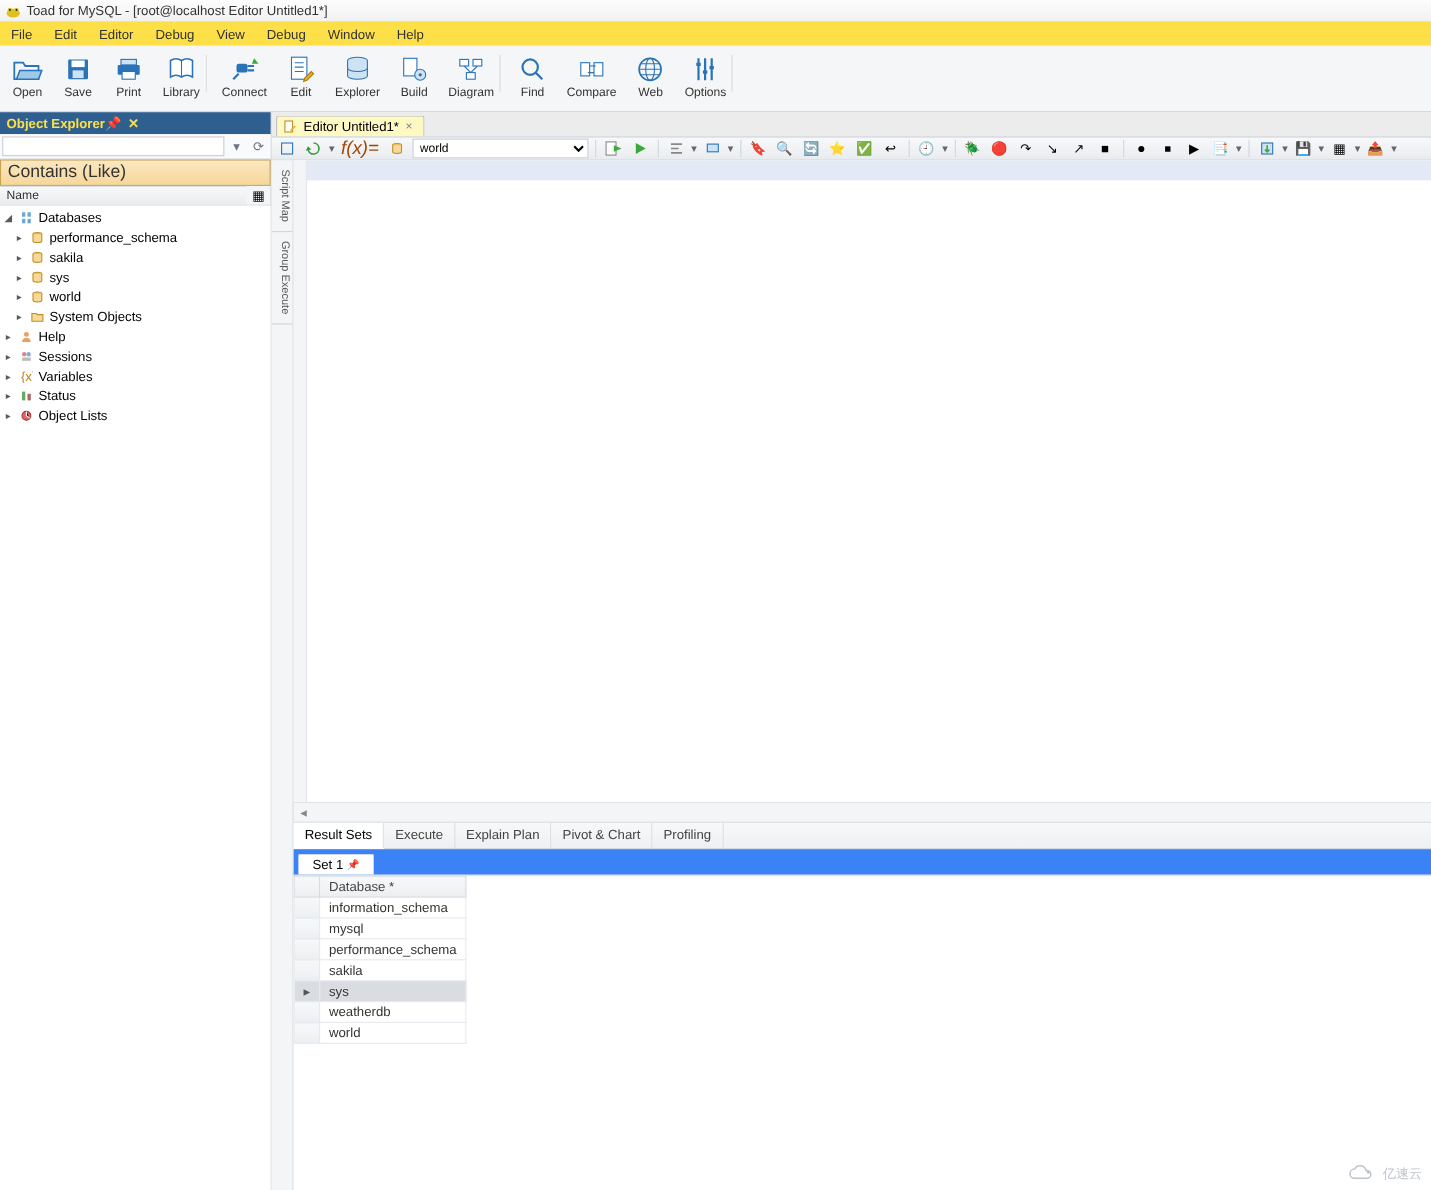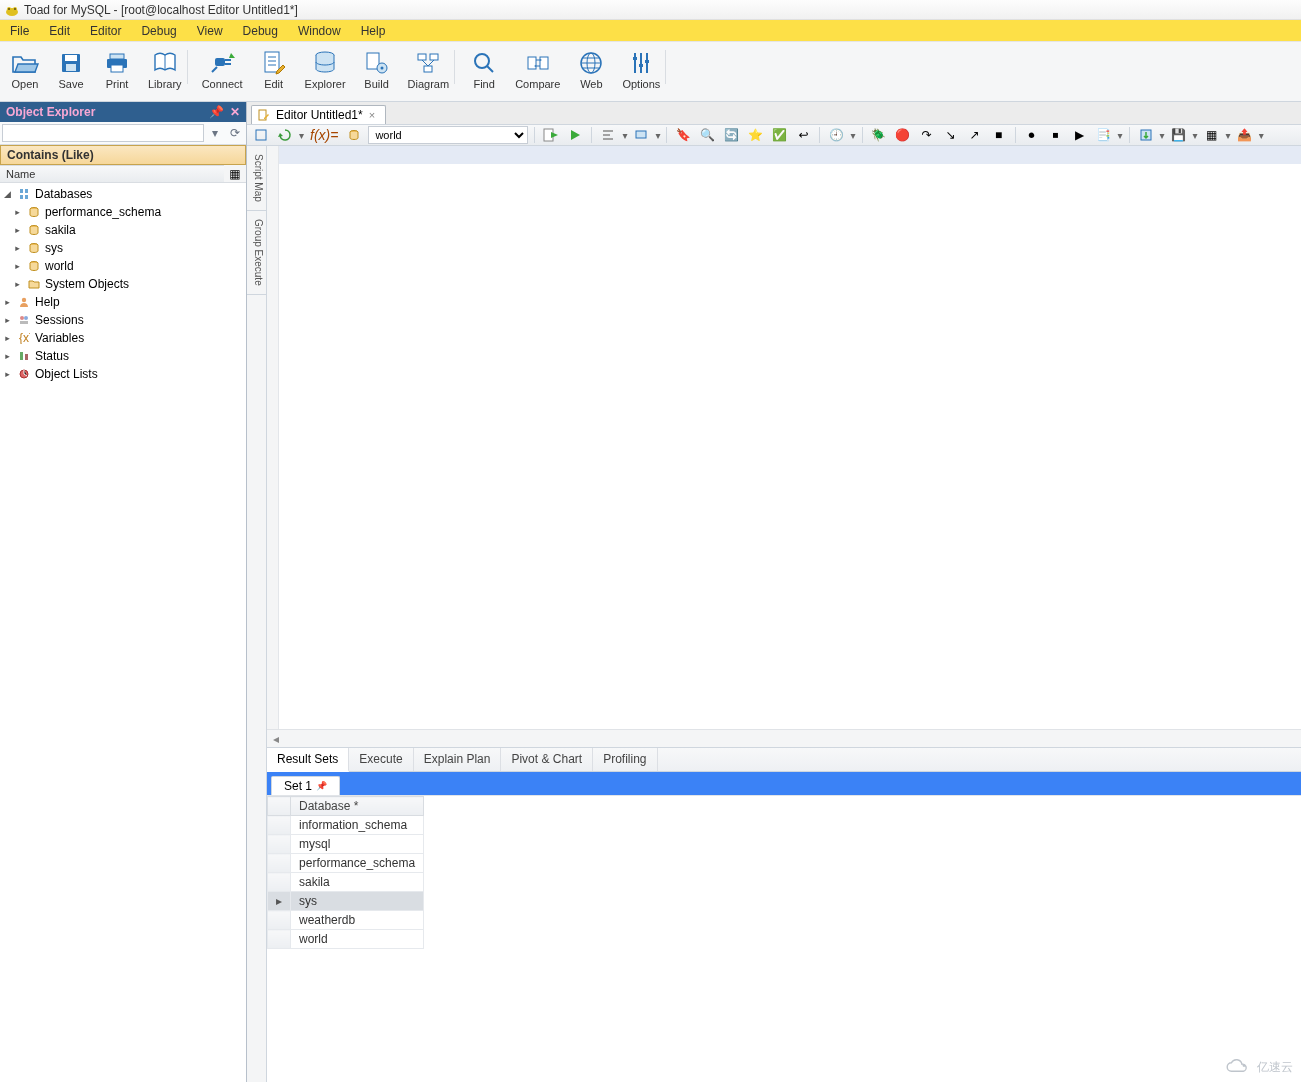--- a/index.html
+++ b/index.html
@@ -20,45 +20,45 @@
 .tb-group::after { content:""; position:absolute; right:0; top:4px; bottom:8px; width:1px; background:#d9dde2;}
 .tb-btn { display: flex; flex-direction: column; align-items: center; padding: 2px 6px; cursor: default; }
 .tb-btn .ico { width: 30px; height: 30px; display:flex; align-items:center; justify-content:center; }
 .tb-btn .lbl { font-size: 11px; color: #333; margin-top: 0px; }
 
 
 .bodywrap { display: flex; height: calc(100% - 102px); }
 
 
 .sidebar { width: 247px; background: #f4f5f6; border-right: 1px solid #b7c0cb; display:flex; flex-direction:column;}
-.sidebar-header { background: #2f5f8f; color:#f9a8d4; font-size:12px; font-weight:bold; padding: 3px 6px; display:flex; align-items:center; justify-content:space-between;}
+.sidebar-header { background: #2f5f8f; color:#fde047; font-size:12px; font-weight:bold; padding: 3px 6px; display:flex; align-items:center; }
 .sidebar-header .icons { display:flex; gap:6px; font-size:9px; }
 .filterrow { display:flex; align-items:center; padding:2px; gap:2px; background:#f9fafb; border-bottom:1px solid #d9dde2;}
 .filterrow input { flex:1; border:1px solid #c7cdd5; height:18px; padding:0 4px; font-size:11px; }
 .filterrow .mini { width:18px; height:18px; display:flex; align-items:center; justify-content:center; color:#6b7584; }
-.filterlabel { background: linear-gradient(#fbe7c1,#f6d79a); border:1px solid #c7a34d; padding:2px 6px; font-size:12px; font-weight:bold; color:#333; }
+.filterlabel { background: linear-gradient(#fbe7c1,#f6d79a); border:1px solid #c7a34d; padding:2px 6px; font-size:16px; font-weight:normal; color:#333; }
 .col-head { background:linear-gradient(#f7f8f9,#e9ecef); border-top:1px solid #d9dde2; border-bottom:1px solid #d9dde2; padding:2px 6px; font-size:11px; color:#333;}
 .tree { flex:1; overflow:auto; background:#fff; padding:2px 0; font-size:12px; }
 .tree-row { display:flex; align-items:center; height:18px; gap:4px; padding-left:2px; white-space:nowrap; }
 .tree-row .exp { width:11px; height:11px; display:flex; align-items:center; justify-content:center; color:#5a5a5a; font-size:9px;}
 .tree-row .ticon { width:14px; height:14px; display:flex; align-items:center; justify-content:center;}
 .indent-1 { padding-left: 12px; }
 
 
 .mainarea { flex:1; display:flex; flex-direction:column; background:#ececec; }
 .doctab { height:22px; background:#ececec; display:flex; align-items:flex-end; padding-left:4px;}
-.doctab-item { background:#ffffff; border:1px solid #b0b7bf; border-bottom:none; padding:2px 10px 2px 6px; display:flex; align-items:center; gap:6px; border-radius:2px 2px 0 0; }
+.doctab-item { background:#fef9c3; border:1px solid #b0b7bf; border-bottom:none; padding:2px 10px 2px 6px; display:flex; align-items:center; gap:6px; border-radius:2px 2px 0 0; }
 .doctab-item .close { color:#888; font-size:11px; }
 
 
 .editortb { height:22px; background:linear-gradient(#f7f8f9,#e9ecef); border-bottom:1px solid #cfd6de; border-top:1px solid #cfd6de; display:flex; align-items:center; padding:0 4px; gap:4px; overflow:hidden; }
 .editortb .mini { width:20px; height:18px; display:flex; align-items:center; justify-content:center; cursor:default; }
 .editortb .sep { width:1px; height:16px; background:#cfd6de; margin:0 2px; }
 .editortb select { height:18px; border:1px solid #c7cdd5; font-size:11px; padding:0 2px; background:#fff; }
-.fx-label { font-size:14px; color:#a64500; font-style:italic; padding:0 2px;}
+.fx-label { font-size:17px; color:#a64500; font-style:italic; padding:0 2px;}
 
 
 .editorbody { flex:1; display:flex; background:#fff; min-height:0;}
 .sidetabs { width:20px; background:#f4f5f6; border-right:1px solid #cfd6de; display:flex; flex-direction:column; }
 .sidetab { writing-mode: vertical-rl; padding:8px 2px; font-size:10px; color:#555; border-bottom:1px solid #cfd6de; text-align:center; cursor:default;}
 
 .editor-and-results { flex:1; display:flex; flex-direction:column; min-width:0;}
 .codearea { flex:1; display:flex; background:#fff; font-family: Consolas,"Courier New",monospace; font-size:13px; min-height:0; position:relative;}
 .gutter { width:12px; background:#f4f5f6; border-right:1px solid #e3e6ea; }
 .codeline-wrap { flex:1; position:relative; }

